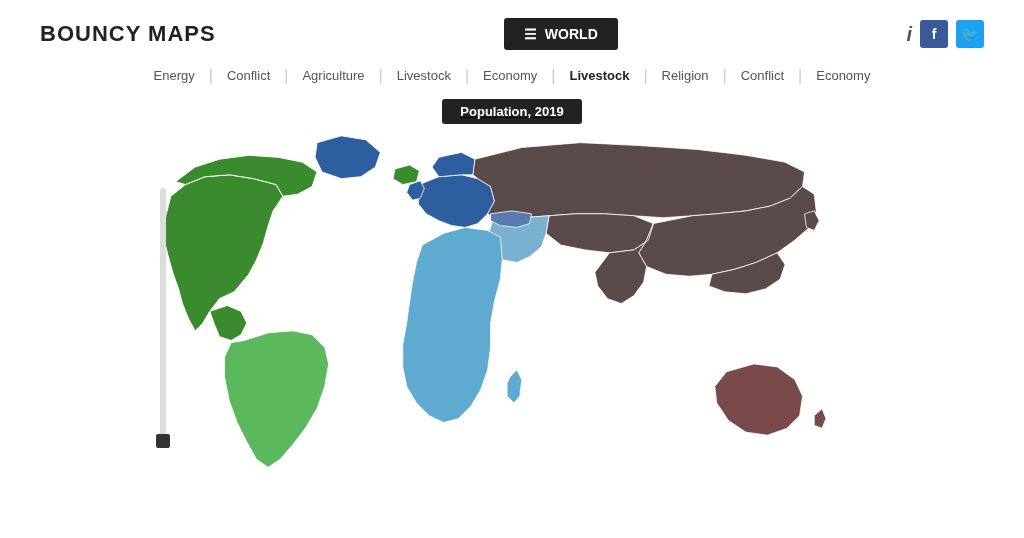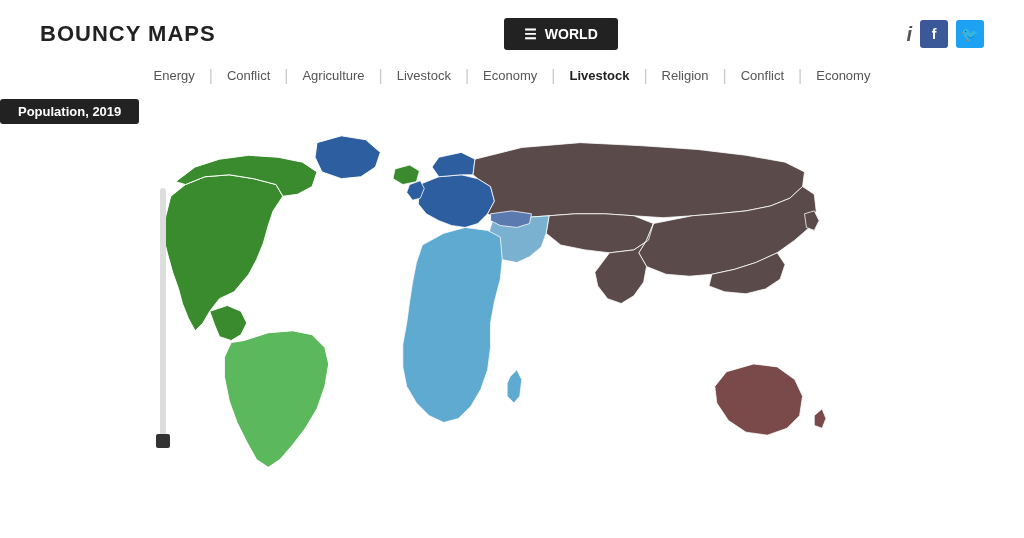--- a/index.html
+++ b/index.html
@@ -98,22 +98,23 @@
     }
     .nav-sep {
       color: #ccc;
       font-size: 16px;
       line-height: 1;
     }
 
     
     .tooltip-bar {
       display: flex;
-      justify-content: flex-start;
+      justify-content: center;
       padding: 6px 0 4px 0;
+      text-decoration: underline;
     }
     .tooltip-label {
       background: #222;
       color: #fff;
       font-size: 13px;
       padding: 5px 18px;
       border-radius: 3px;
       font-weight: bold;
     }
 

